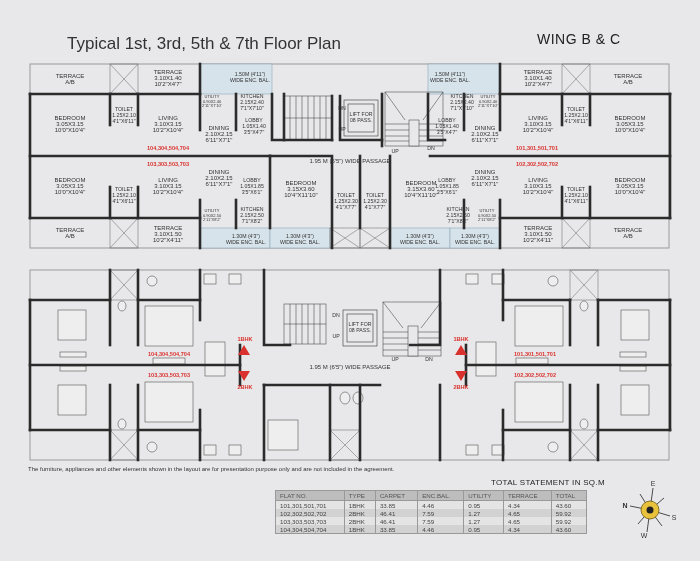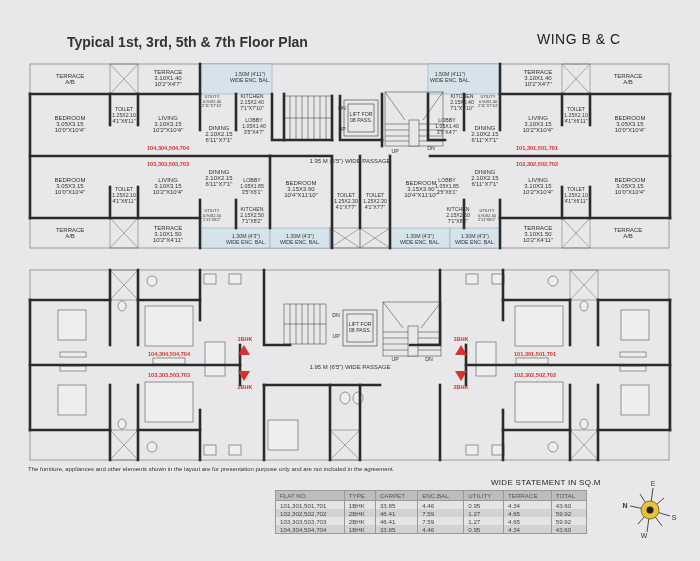--- a/index.html
+++ b/index.html
@@ -1,18 +1,18 @@
 <!DOCTYPE html>
 <html><head>
 <meta charset="utf-8">
 <style>
   * { box-sizing: border-box; margin: 0; padding: 0; }
   html, body { width: 700px; height: 561px; background: #e8e8ea; overflow: hidden; }
   body { position: relative; font-family: "Liberation Sans", sans-serif; color: #333; }
-  .title { position: absolute; left: 67px; top: 34px; font-size: 14px; color: #333; font-weight: bold; }
+  .title { position: absolute; left: 67px; top: 34px; font-size: 17px; color: #333; }
   .wing { position: absolute; left: 537px; top: 31px; font-size: 14px; color: #222; letter-spacing: 0.5px; }
   svg.plan { position: absolute; left: 0; top: 0; }
   .rl { font-family: "Liberation Sans", sans-serif; font-size: 5.2px; fill: #333; text-anchor: middle; }
   .rl-b { font-size: 6px; }
   .red { fill: #d9322e; font-family: "Liberation Sans", sans-serif; font-size: 5.6px; font-weight: bold; text-anchor: middle; }
   .disclaimer { position: absolute; left: 28px; top: 466px; font-size: 6px; color: #333; }
   .area-title { position: absolute; left: 491px; top: 478px; font-size: 8px; color: #222; letter-spacing: 0.3px; }
   table.area { position: absolute; left: 275px; top: 490px; width: 312px; border-collapse: collapse; font-size: 6.2px; color: #444; }
   table.area th { background: #bdbdbd; font-weight: normal; text-align: left; padding: 1px 4px; border: 1px solid #999; color: #555; }
   table.area td { padding: 0.5px 4px; border-left: 1px solid #999; border-right: 1px solid #999; }
@@ -318,21 +318,21 @@
   <text class="red" x="535" y="377">102,302,502,702</text>
   <text class="rl rl-b" x="350" y="369">1.95 M (6'5") WIDE PASSAGE</text>
   <text class="rl" x="336" y="317">DN</text>
   <text class="rl" x="336" y="338">UP</text>
   <text class="rl" x="360" y="326"><tspan x="360">LIFT FOR</tspan><tspan x="360" dy="6">08 PASS.</tspan></text>
   <text class="rl" x="395" y="361">UP</text>
   <text class="rl" x="429" y="361">DN</text>
 </svg>
 
 <div class="disclaimer">The furniture, appliances and other elements shown in the layout are for presentation purpose only and are not included in the agreement.</div>
-<div class="area-title">WIDE STATEMENT IN SQ.M</div>
+<div class="area-title">TOTAL STATEMENT IN SQ.M</div>
 
 <table class="area">
   <thead>
     <tr>
       <th>FLAT NO.</th>
       <th>TYPE</th>
       <th>CARPET</th>
       <th>ENC.BAL.</th>
       <th>UTILITY</th>
       <th>TERRACE</th>

